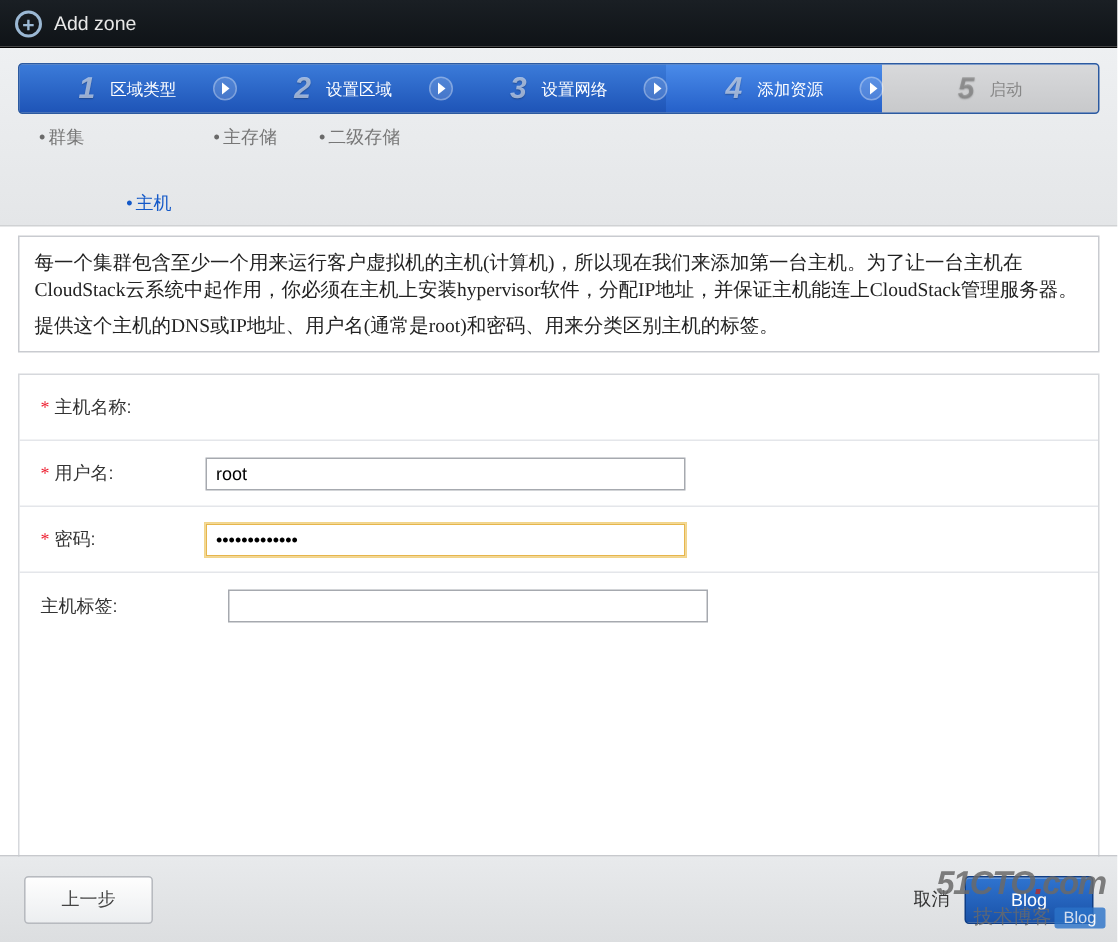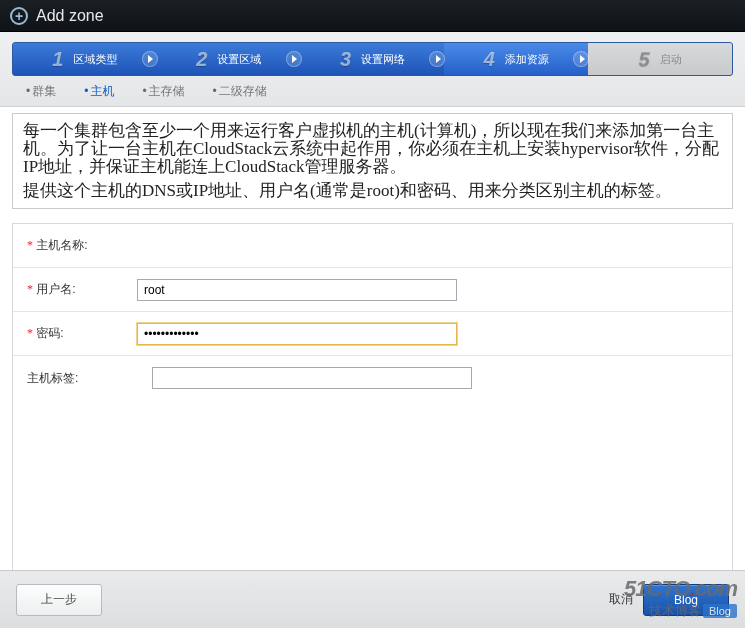--- a/index.html
+++ b/index.html
@@ -1,40 +1,40 @@
 <!DOCTYPE html>
 <html><head>
 <meta charset="utf-8">
 <style>
 * { box-sizing: border-box; margin: 0; padding: 0; }
 body { font-family: Arial, "Microsoft YaHei", SimSun, sans-serif; font-size: 12px; background: #fff; width: 745px; height: 628px; overflow: hidden; position: relative; }
 
 .titlebar { background: linear-gradient(to bottom, #1a1f24, #0f1317); height: 32px; display: flex; align-items: center; padding: 0 10px; color: #e8e8e8; border-bottom: 1px solid #000; }
 .titlebar .plus-icon { width: 18px; height: 18px; border-radius: 50%; border: 2px solid #9bb8d4; display: flex; align-items: center; justify-content: center; margin-right: 8px; color: #9bb8d4; font-weight: bold; font-size: 14px; }
-.titlebar .title-text { font-size: 16px; color: #e8e8e8; }
+.titlebar .title-text { font-size: 13px; color: #e8e8e8; }
 
 .wizard-area { padding: 10px 12px 6px 12px; background: linear-gradient(to bottom, #eef0f2, #e4e6e8); border-bottom: 1px solid #d0d2d4; }
 .steps { display: flex; border: 1px solid #2c5aa0; border-radius: 3px; overflow: hidden; height: 34px; background: linear-gradient(to bottom, #3b7bd9, #1e54b7); }
 .step { flex: 1; display: flex; align-items: center; justify-content: center; position: relative; color: #fff; font-size: 13px; }
 .step.active { background: linear-gradient(to bottom, #4a8be9, #2560c9); }
 .step.done { background: linear-gradient(to bottom, #3b7bd9, #1e54b7); }
 .step.disabled { background: linear-gradient(to bottom, #d8d9db, #c8c9cb); color: #888; }
 .step-num { font-size: 20px; font-style: italic; font-weight: bold; margin-right: 10px; color: rgba(255,255,255,0.55); text-shadow: 0 1px 1px rgba(0,0,0,0.25); }
 .step.disabled .step-num { color: rgba(120,120,120,0.5); }
 .step-label { font-size: 11px; }
 .step-arrow { position: absolute; right: -1px; top: 50%; transform: translateY(-50%); width: 16px; height: 16px; border-radius: 50%; background: rgba(255,255,255,0.15); border:1px solid rgba(255,255,255,0.3); display:flex; align-items:center; justify-content:center; z-index:2; }
 .step-arrow::after { content: ""; border-left: 5px solid #fff; border-top: 4px solid transparent; border-bottom: 4px solid transparent; margin-left:2px; }
 
 .subtabs { display: flex; gap: 28px; padding: 6px 14px 0 14px; font-size: 12px; color: #777; }
 .subtab { position: relative; padding: 2px 0; line-height: 14px; }
 .subtab .dot { color: #6a6a6a; margin-right: 2px; }
-.subtab.active { color: #1459c8; }
+.subtab.active { color: #1459c8; margin-top: 44px; }
 .subtab.active .dot { color: #1459c8; }
 
-.infobox { margin: 6px 12px 0 12px; border: 1px solid #c9cbd0; background: #fff; padding: 8px 10px; font-size: 17px; line-height: 18px; color: #222; font-family: SimSun, serif; }
+.infobox { margin: 6px 12px 0 12px; border: 1px solid #c9cbd0; background: #fff; padding: 8px 10px; font-size: 13px; line-height: 18px; color: #222; font-family: SimSun, serif; }
 
 .form-panel { margin: 14px 12px 10px 12px; border: 1px solid #d6d8dc; background: #fff; height: 360px; }
 .form-row { display: flex; align-items: center; border-bottom: 1px solid #e4e6ea; height: 44px; padding: 0 14px; }
 .form-row:last-of-type { border-bottom: none; gap: 15px; }
 .form-label { width: 110px; color: #333; font-size: 12px; }
 .req { color: #e23; font-family: serif; }
 .form-input { width: 320px; height: 22px; border: 1px solid #a6a9af; padding: 1px 6px; font-size: 12px; font-family: Arial, sans-serif; }
 .form-input.focus { border: 1px solid #e6b64c; outline: 1px solid #f2d58a; }
 
 .bottom-bar { position: absolute; left: 0; bottom: 0; width: 100%; height: 58px; background: linear-gradient(to bottom, #e8eaec, #dcdee0); border-top: 1px solid #c7c9cd; display: flex; align-items: center; padding: 0 16px; }

